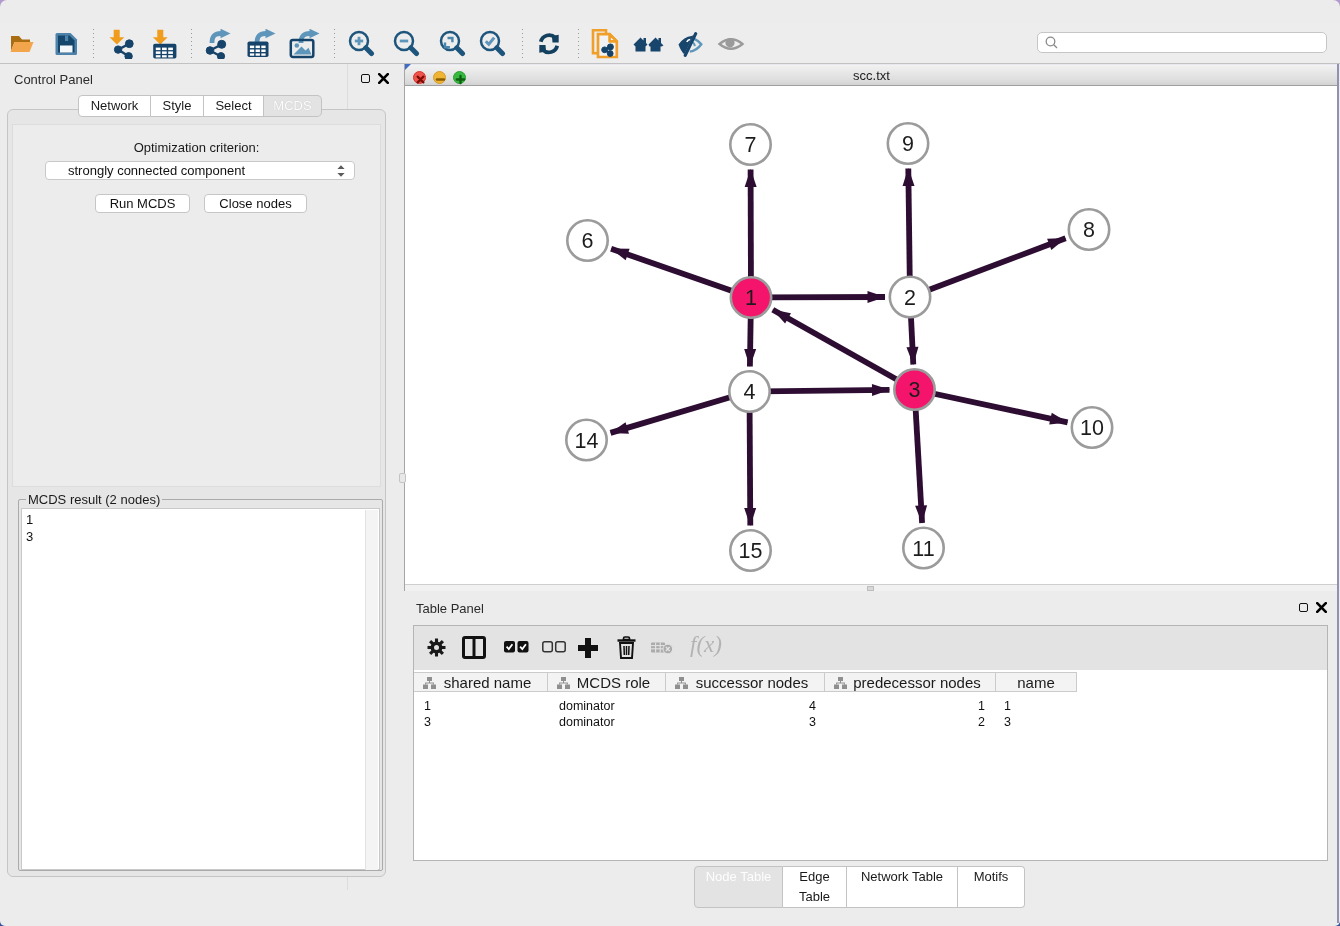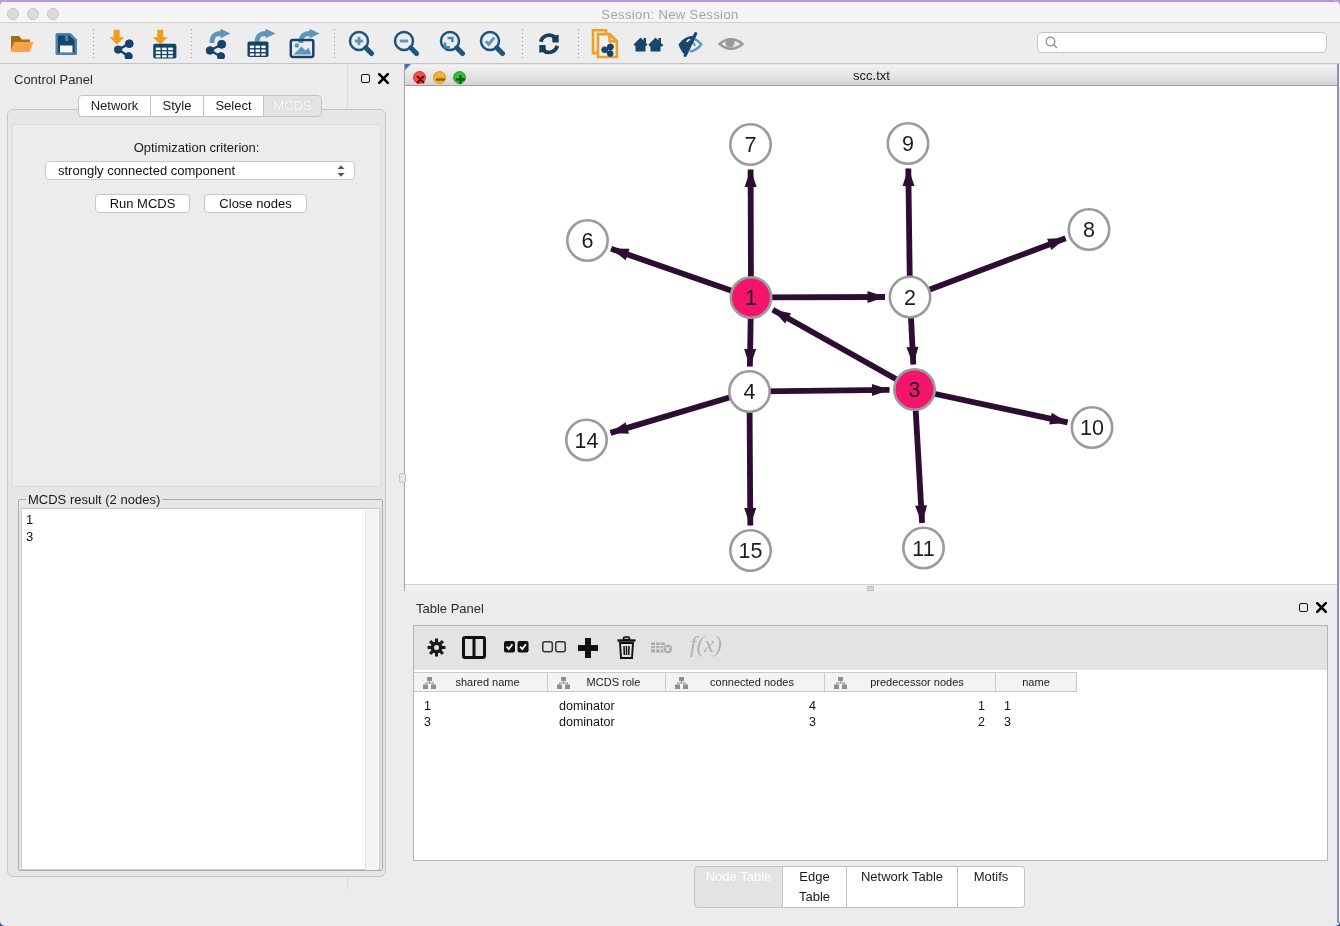--- a/index.html
+++ b/index.html
@@ -17,57 +17,51 @@
 .cpanel{position:absolute;left:0;top:64px;width:348px;height:826px;background:#ececec;border-right:1px solid #dcdcdc}
 .cp-title{position:absolute;left:14px;top:8px;font-size:13px;color:#2b2b2b}
 .float-ico{position:absolute;top:10px;width:9px;height:9px;border:1.6px solid #111;border-radius:2px}
 .tabs{position:absolute;top:31px;height:22px;display:flex;font-size:13px;z-index:3}
 .tab{background:#fff;border:1px solid #c3c3c3;border-left:none;color:#1a1a1a;text-align:center;line-height:20px}
 .tab.first{border-left:1px solid #c3c3c3;border-radius:4px 0 0 4px}
 .tab.sel{background:#e3e3e3;color:#fdfdfd;border-radius:0 5px 5px 0;text-shadow:0 0 1px #bbb}
 .cp-outer{position:absolute;left:7px;top:45px;width:379px;height:768px;background:#e6e6e6;border:1px solid #c5c5c5;border-radius:6px}
 .cp-inner{position:absolute;left:4px;top:14px;width:369px;height:363px;background:#ececec;border:1px solid #dcdcdc}
 .opt-label{position:absolute;top:15px;width:100%;text-align:center;font-size:13px;color:#1a1a1a}
-.combo{position:absolute;left:32px;top:36px;width:310px;height:19px;background:#fff;border:1px solid #c9c9c9;border-radius:4px;font-size:13px;line-height:17px;padding-left:12px;color:#111}
+.combo{position:absolute;left:32px;top:36px;width:310px;height:19px;background:#fff;border:1px solid #c9c9c9;border-radius:4px;font-size:13px;line-height:17px;padding-left:22px;color:#111}
 .btn{position:absolute;top:69px;height:19px;background:#fff;border:1px solid #c6c6c6;border-radius:4px;font-size:13px;line-height:17px;text-align:center;color:#111}
 .fieldset{position:absolute;left:10px;top:389px;width:365px;height:372px;border:1px solid #ababab;border-radius:2px}
 .legend{position:absolute;left:7px;top:-8px;background:#e6e6e6;padding:0 2px;font-size:13px;color:#1b1b1b}
 .fs-white{position:absolute;left:2px;top:8px;width:359px;height:362px;background:#fff;border:1px solid #c9c9c9}
 .fs-scroll{position:absolute;right:1px;top:1px;width:13px;height:360px;background:#f4f4f4;border-left:1px solid #e2e2e2}
 .fs-text{position:absolute;left:4px;top:2px;font-size:13px;line-height:17px;color:#111}
 
 .netwin{position:absolute;left:404px;top:64px;width:934px;height:527px;border-left:1px solid #a5a5a5;background:#fff}
 .nw-title{position:absolute;left:0;top:0;width:100%;height:22px;background:linear-gradient(180deg,#f2f2f2,#dcdcdc 80%,#d2d2d2);border-bottom:1px solid #9f9f9f;border-top:1px solid #e8e8f0}
 .nw-title .t{position:absolute;width:100%;text-align:center;font-size:13px;line-height:22px;color:#1c1c1c}
 .lt{position:absolute;top:5.5px;width:13px;height:13px;border-radius:50%}
 .nw-canvas{position:absolute;left:0;top:23px;width:934px;height:497px;background:#fff}
 .nw-bottom{position:absolute;left:0;top:520px;width:934px;height:7px;background:#f1f1f1;border-top:1px solid #cfcfcf}
 
 .tpanel{position:absolute;left:393px;top:591px;width:947px;height:299px;background:#ececec}
 .tp-title{position:absolute;left:23px;top:10px;font-size:13px;color:#2b2b2b}
 .tp-box{position:absolute;left:20px;top:34px;width:915px;height:236px;background:#fff;border:1px solid #b5b5b5}
 .tp-toolbar{position:absolute;left:0;top:0;width:100%;height:44px;background:#e3e3e3}
-.thead{position:absolute;left:0;top:46px;width:663px;height:20px;background:#f3f3f3;border-top:1px solid #cbcbcb;border-bottom:1px solid #cbcbcb;font-size:11px;color:#1a1a1a}
+.thead{position:absolute;left:0;top:46px;width:663px;height:20px;background:#f3f3f3;border-top:1px solid #cbcbcb;border-bottom:1px solid #cbcbcb;font-size:15px;color:#1a1a1a}
 .thc{position:absolute;top:0;height:100%;text-align:center;line-height:19px;border-right:1px solid #cbcbcb}
 .ticon{position:absolute;left:9px;top:4px;width:13px;height:12px}
 .trow{position:absolute;font-size:12.5px;color:#111;height:16px;line-height:16px}
 .tabs2{position:absolute;top:275px;left:301px;display:flex;font-size:13px}
 
 .statusbar{position:absolute;left:0;top:890px;width:1340px;height:36px;background:#ececec;border-top:1px solid #cecece}
 .sb-btn{position:absolute;left:11px;top:10px;width:27px;height:19px;background:#fcfcfc;border:1px solid #c2c2c2;border-radius:3px}
 .mem-btn{position:absolute;right:12px;top:7px;width:66px;height:24px;background:#fdfdfd;border:1px solid #c2c2c2;border-radius:4px;font-size:12px;line-height:22px;color:#111;text-align:center;padding-left:17px}
 .mem-dot{position:absolute;left:5px;top:5.5px;width:11px;height:11px;border-radius:50%;background:#2f9e3f;border:0.5px solid #238531}
 </style></head><body>
 <div class="win">
-  <div class="titlebar">
-    <div class="tl" style="left:7px"></div>
-      <div class="tl" style="left:27px"></div>
-      <div class="tl" style="left:47px"></div>
-    <div class="titletext">Session: New Session</div>
-  </div>
   <div class="toolbar" id="toolbar">
     <svg class="tbi" style="left:8px;top:7px" width="28" height="28" viewBox="0 0 28 28">
         <path d="M3 21 L3 6 L11 6 L14 9.5 L22 9.5 L22 12 L6.5 12 Z" fill="#a96e12"></path>
         <path d="M6.5 12 L25.5 12 L21.5 22 L2.5 22 Z" fill="#f3a54b"></path>
       </svg>
     <svg class="tbi" style="left:52px;top:7px" width="28" height="28" viewBox="0 0 28 28">
         <path d="M5 3 H18.5 L25 9.5 V23.5 Q25 25 23.5 25 H5 Q3.5 25 3.5 23.5 V4.5 Q3.5 3 5 3 Z" fill="#4d82ab"></path>
         <path d="M6 5.5 H17.5 L22.5 10.5 V22.5 H6 Z" fill="#15476d"></path>
         <rect x="13" y="5.5" width="3.2" height="5.5" fill="#4d82ab"></rect>
         <rect x="8" y="15.5" width="12.5" height="7" fill="#f5f8fa"></rect>
@@ -381,21 +375,21 @@
                 <path d="M6 4 H7 V5.5 H10.9 V7.5 H9.9 V6.5 H3.1 V7.5 H2.1 V5.5 H6 Z"></path>
               </g>
             </svg><span style="margin-left:14px">MCDS role</span></div>
         <div class="thc" style="left:252px;width:159px"><svg class="ticon" viewBox="0 0 13 12">
               <g fill="#8f8f8f">
                 <rect x="4" y="0" width="5" height="4"></rect>
                 <rect x="0" y="7.5" width="5" height="4.5"></rect>
                 <rect x="8" y="7.5" width="5" height="4.5"></rect>
                 <path d="M6 4 H7 V5.5 H10.9 V7.5 H9.9 V6.5 H3.1 V7.5 H2.1 V5.5 H6 Z"></path>
               </g>
-            </svg><span style="margin-left:14px">connected nodes</span></div>
+            </svg><span style="margin-left:14px">successor nodes</span></div>
         <div class="thc" style="left:411px;width:171px"><svg class="ticon" viewBox="0 0 13 12">
               <g fill="#8f8f8f">
                 <rect x="4" y="0" width="5" height="4"></rect>
                 <rect x="0" y="7.5" width="5" height="4.5"></rect>
                 <rect x="8" y="7.5" width="5" height="4.5"></rect>
                 <path d="M6 4 H7 V5.5 H10.9 V7.5 H9.9 V6.5 H3.1 V7.5 H2.1 V5.5 H6 Z"></path>
               </g>
             </svg><span style="margin-left:14px">predecessor nodes</span></div>
         <div class="thc" style="left:582px;width:81px">name</div>
       </div>

